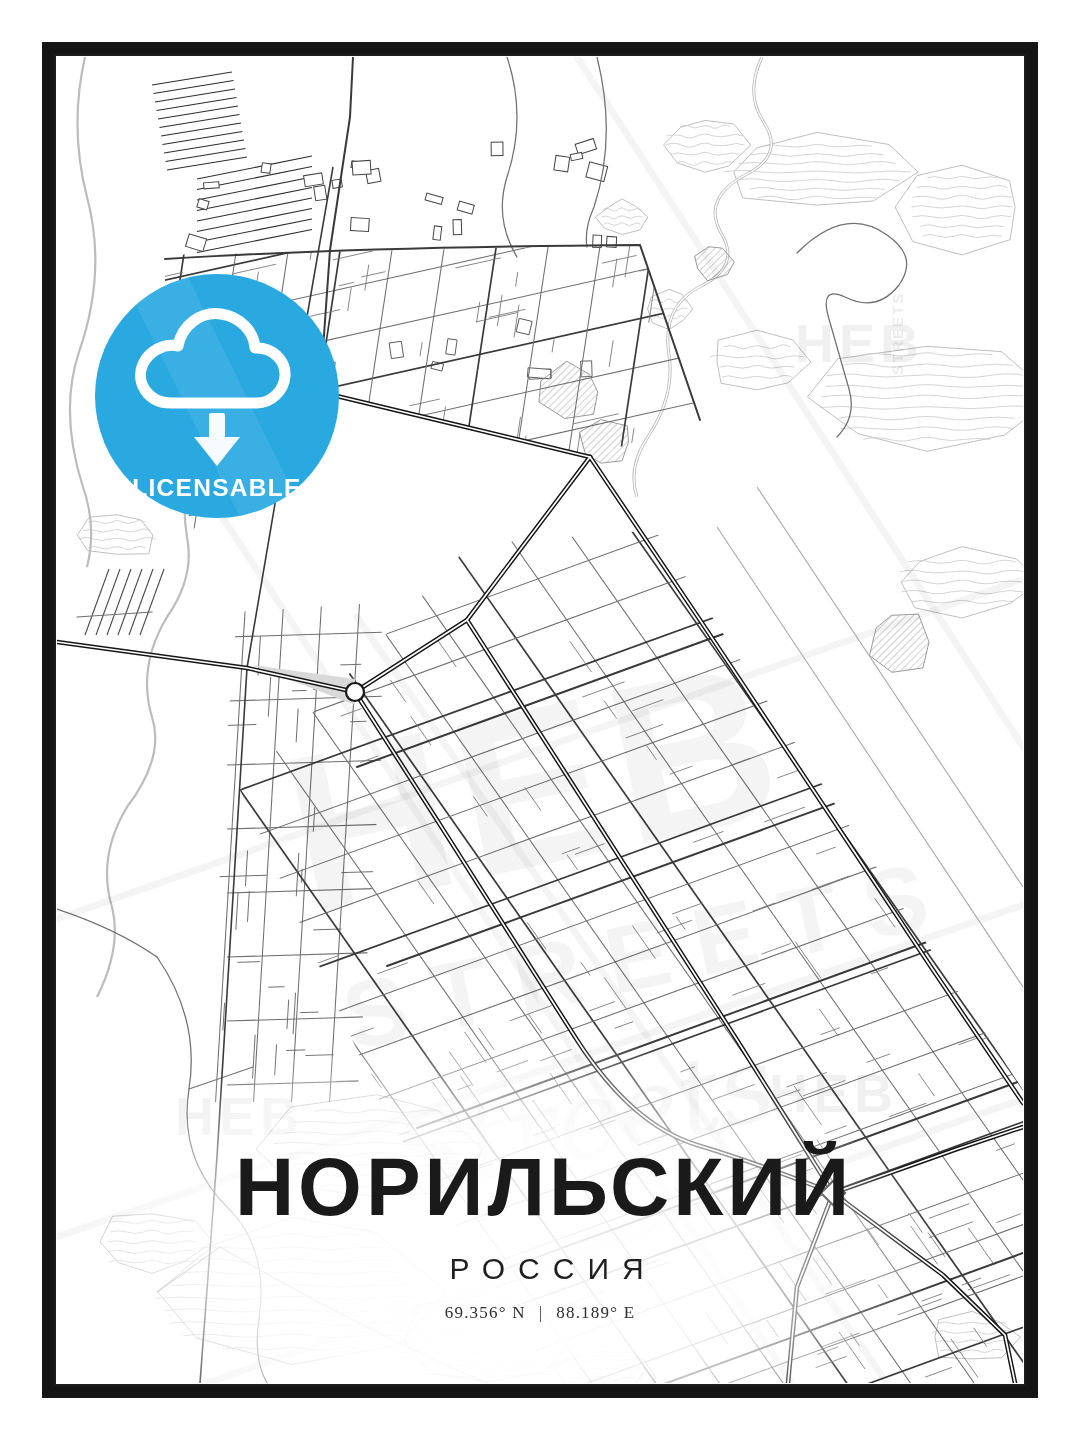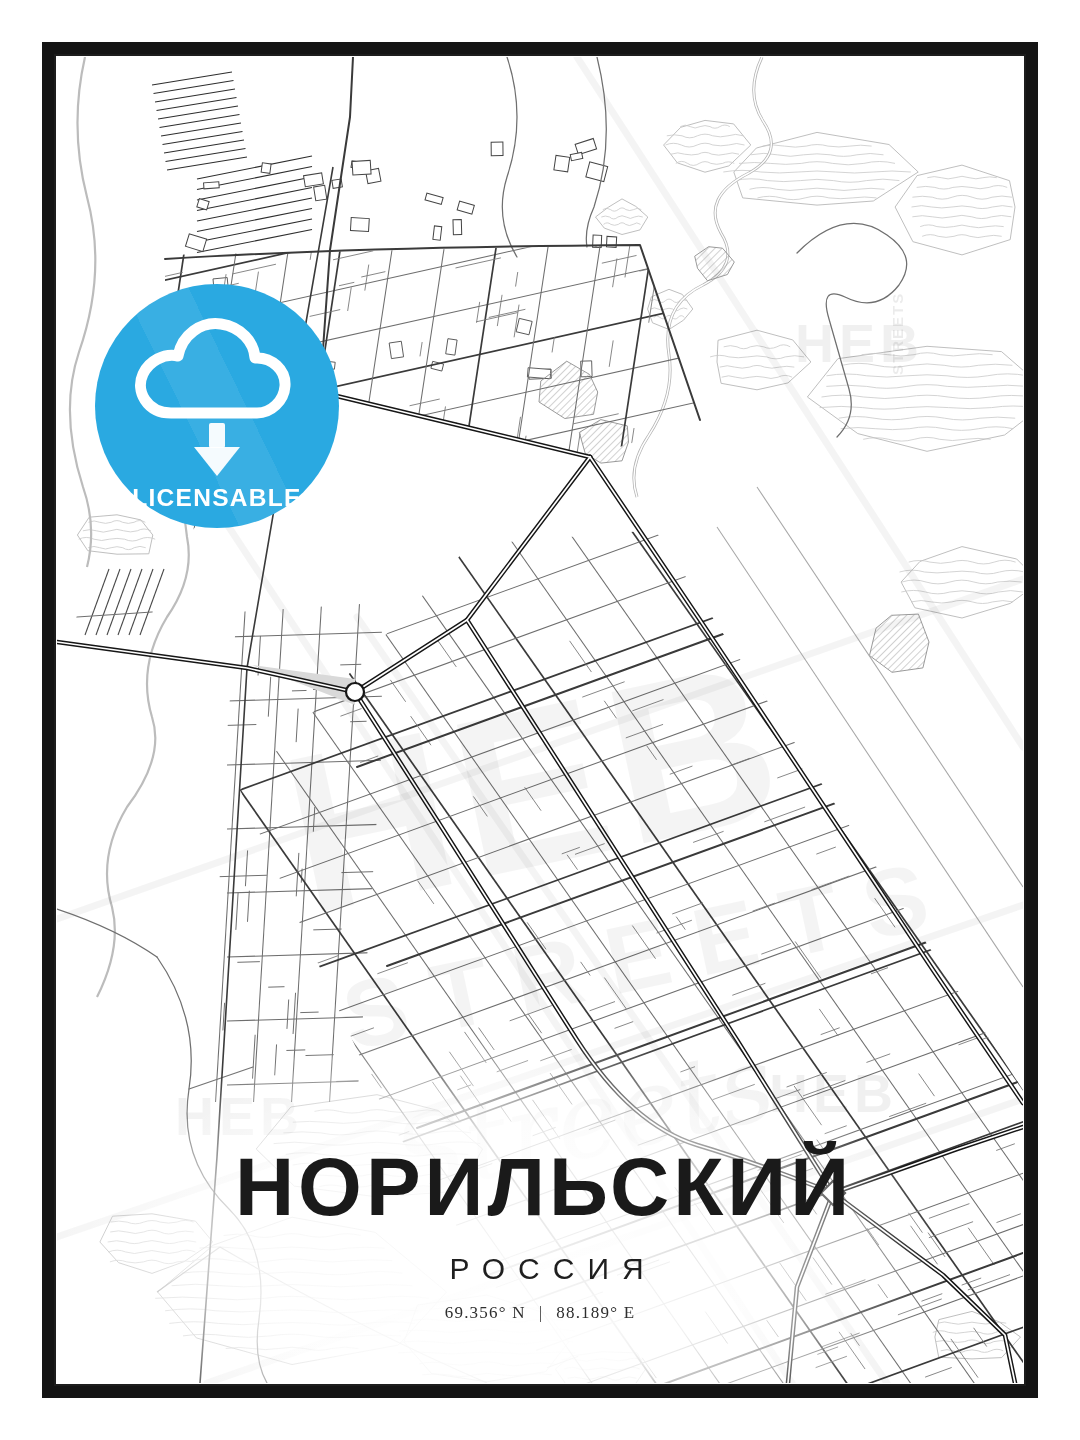--- a/index.html
+++ b/index.html
@@ -25,21 +25,21 @@
   .streak{fill:none;stroke:rgba(0,0,0,0.045);stroke-width:7;stroke-linecap:round}
   .node{fill:#ffffff;stroke:#161616;stroke-width:2.2}
   .wedge{fill:#d9d9d9;stroke:none}
   .wm-big{font-weight:700;fill:rgba(0,0,0,0.045);letter-spacing:8px;}
   .wm-mid{font-weight:700;fill:rgba(0,0,0,0.045);letter-spacing:26px;}
   .wm-script{font-family:"DejaVu Serif","Liberation Serif",serif;font-style:italic;
              fill:rgba(0,0,0,0.05);}
   .wm-small{font-weight:700;fill:rgba(0,0,0,0.06);letter-spacing:5px;}
   .wm-vert{font-weight:700;fill:rgba(0,0,0,0.08);letter-spacing:2px;font-size:15px;}
   
-  .badge{position:absolute;left:95px;top:284px;width:244px;height:244px;border-radius:50%;
+  .badge{position:absolute;left:95px;top:274px;width:244px;height:244px;border-radius:50%;
          background:linear-gradient(64deg, rgba(255,255,255,0) 40%, rgba(255,255,255,0.07) 40% 58%, rgba(255,255,255,0) 58%), #2AA9E1;
          box-shadow:0 0 0 0 transparent;cursor:pointer;text-align:right;}
   .badge svg{position:absolute;left:0;top:0;}
   .badge-label{font-weight:700;letter-spacing:1.3px;fill:#ffffff;font-size:24.5px;
                font-family:"Liberation Sans","DejaVu Sans",sans-serif;}
   
   .caption{position:absolute;left:57px;width:966px;text-align:center;color:#1a1a1a;}
   .title{top:1146px;font-size:82px;font-weight:700;letter-spacing:4px;line-height:1;
          padding-left:4px;}
   .subtitle{top:1252px;font-size:30px;font-weight:400;letter-spacing:13px;padding-left:13px;

